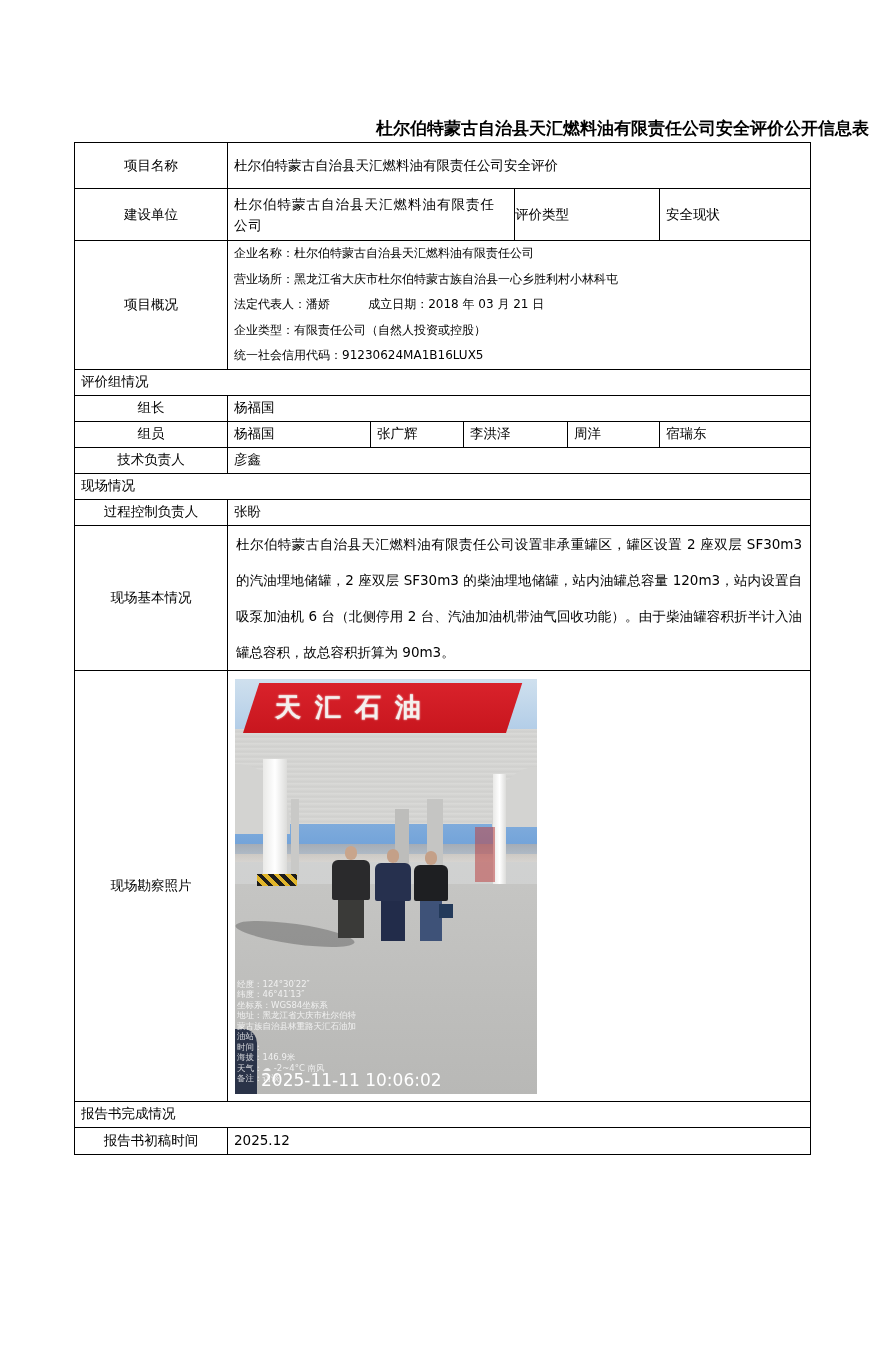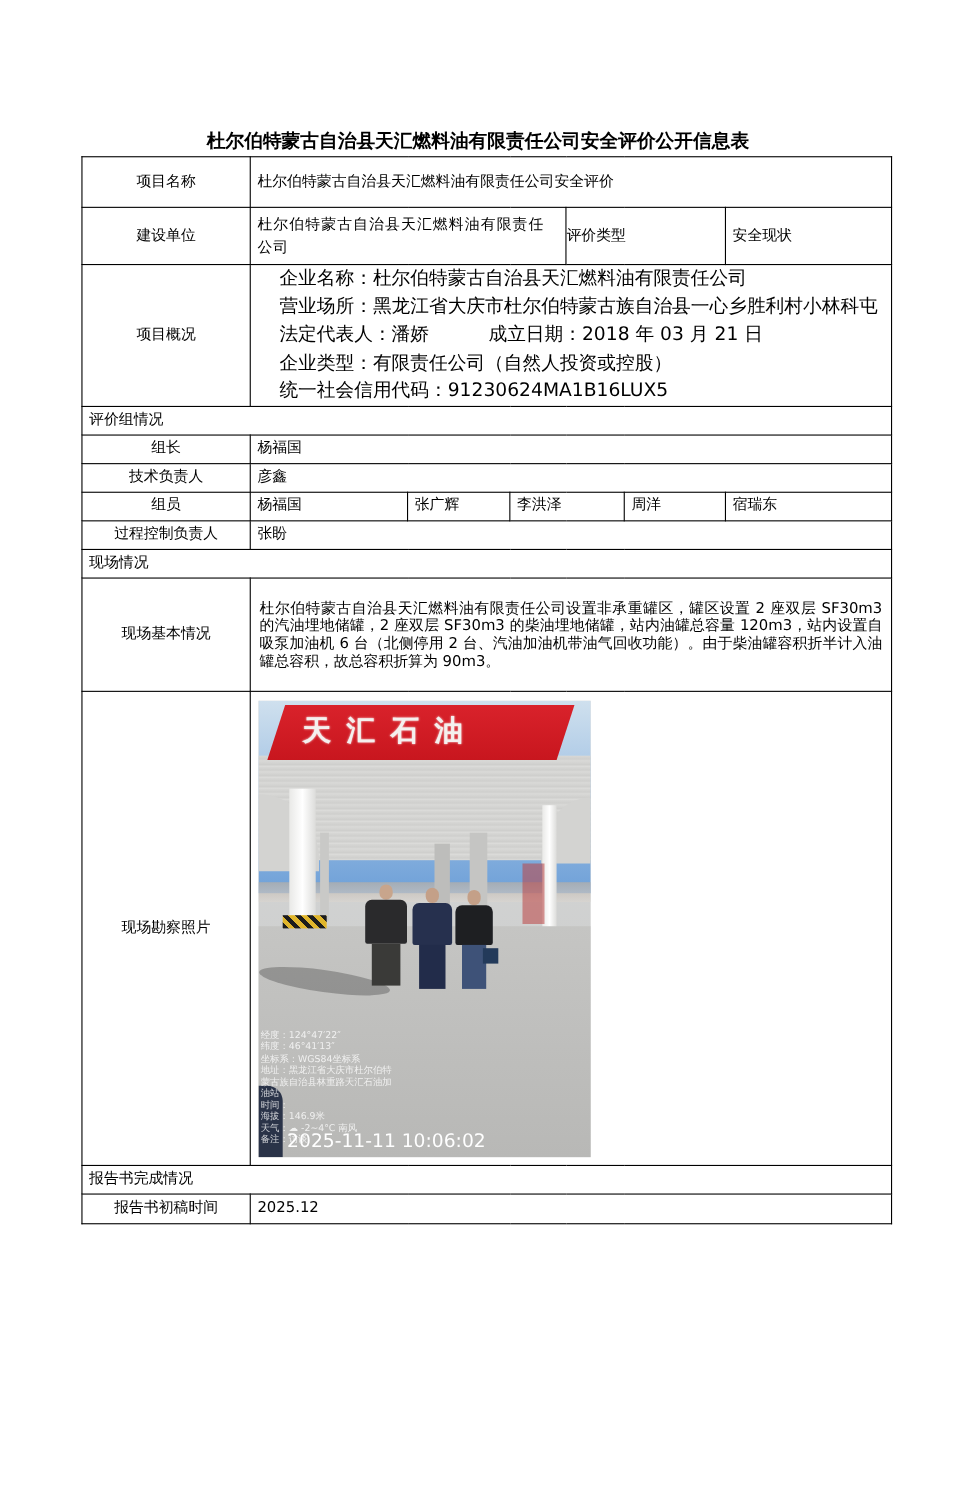--- a/index.html
+++ b/index.html
@@ -1,29 +1,29 @@
 <!DOCTYPE html>
 <html><head>
 <meta charset="utf-8">
 <style>
   html, body { margin: 0; padding: 0; background: #ffffff; }
   body { width: 869px; height: 1369px; position: relative; overflow: hidden;
          font-family: "DejaVu Sans", "Liberation Sans", sans-serif; color: #000; }
-  .title { position: absolute; left: 0; top: 117px; width: 869px; text-align: center;
+  .title { position: absolute; left: 0; top: 117px; width: 869px; text-align: right;
            font-size: 17px; font-weight: bold; letter-spacing: 0px; }
   table.main { position: absolute; left: 74px; top: 142px; width: 736px;
                border-collapse: collapse; table-layout: fixed; }
   table.main td { border: 1.5px solid #000; padding: 0 6px; font-size: 13.5px;
                   line-height: 1.3; vertical-align: middle; overflow: hidden; }
   td.label { text-align: center; margin-top: 23px; }
   td.center { text-align: left; }
   td.left { text-align: left; }
   td.section { text-align: left; }
-  .overview-line { line-height: 25.5px; font-size: 17px; white-space: nowrap; margin-left: 20px; }
-  .para { line-height: 16px; font-size: 13.5px; text-align: justify; padding: 0 2px; }
+  .overview-line { line-height: 25.5px; font-size: 12px; white-space: nowrap; }
+  .para { line-height: 36px; font-size: 13.5px; text-align: justify; padding: 0 2px; }
   .photo-cell { vertical-align: top !important; padding: 8px 0 0 7px !important; }
   .photo { position: relative; width: 302px; height: 415px; overflow: hidden;
            background: linear-gradient(#d6d8d9 0%, #c9c9c7 100%); }
   .photo .sky { position: absolute; left: 0; top: 0; width: 100%; height: 175px;
                 background: linear-gradient(#cfe0ee, #6ea0d8); }
   .photo .canopy-sign { position: absolute; left: 8px; top: 4px; width: 263px; height: 50px;
                 background: linear-gradient(#d9222b, #c8161e); transform: skewX(-18deg);
                 transform-origin: bottom left; }
   .photo .sign-text { position: absolute; left: 40px; top: 12px; color: #f4f0ee;
                 font-size: 26px; font-weight: bold; letter-spacing: 14px;
@@ -92,40 +92,40 @@
   <tr style="height:26px">
     <td class="section" colspan="7">评价组情况</td>
   </tr>
 
   <tr style="height:26px">
     <td class="label">组长</td>
     <td class="center" colspan="6">杨福国</td>
   </tr>
 
   <tr style="height:26px">
-    <td class="label">技术负责人</td>
-    <td class="center" colspan="6">彦鑫</td>
-  </tr>
-
-  <tr style="height:26px">
     <td class="label">组员</td>
     <td class="center">杨福国</td>
     <td class="center">张广辉</td>
     <td class="center" colspan="2">李洪泽</td>
     <td class="center">周洋</td>
     <td class="center">宿瑞东</td>
   </tr>
 
   <tr style="height:26px">
-    <td class="label">过程控制负责人</td>
-    <td class="center" colspan="6">张盼</td>
+    <td class="label">技术负责人</td>
+    <td class="center" colspan="6">彦鑫</td>
   </tr>
 
   <tr style="height:26px">
     <td class="section" colspan="7">现场情况</td>
+  </tr>
+
+  <tr style="height:26px">
+    <td class="label">过程控制负责人</td>
+    <td class="center" colspan="6">张盼</td>
   </tr>
 
 
   <tr style="height:103px">
     <td class="label">现场基本情况</td>
     <td class="left" colspan="6">
       <div class="para">杜尔伯特蒙古自治县天汇燃料油有限责任公司设置非承重罐区，罐区设置 2 座双层 SF30m3 的汽油埋地储罐，2 座双层 SF30m3 的柴油埋地储罐，站内油罐总容量 120m3，站内设置自吸泵加油机 6 台（北侧停用 2 台、汽油加油机带油气回收功能）。由于柴油罐容积折半计入油罐总容积，故总容积折算为 90m3。</div>
     </td>
   </tr>
 
@@ -161,21 +161,21 @@
           <div style="width:24px;height:40px;background:#222c4a;margin-left:6px;"></div>
         </div>
         <div class="person" style="left:179px;top:172px;">
           <div style="width:12px;height:14px;border-radius:6px;background:#c4a088;margin-left:11px;"></div>
           <div style="width:34px;height:36px;background:#1e1f22;border-radius:6px 6px 2px 2px;"></div>
           <div style="width:22px;height:40px;background:#3e5278;margin-left:6px;"></div>
         </div>
         <div style="position:absolute;left:204px;top:225px;width:14px;height:14px;background:#233a5a;"></div>
         <div class="stamp-bg"></div>
         <div class="stamp">
-          <div>经度：124°47′22″</div>
+          <div>经度：124°30′22″</div>
           <div>纬度：46°41′13″</div>
           <div>坐标系：WGS84坐标系</div>
           <div>地址：黑龙江省大庆市杜尔伯特</div>
           <div>蒙古族自治县林重路天汇石油加</div>
           <div>油站</div>
           <div>时间：</div>
           <div>海拔：146.9米</div>
           <div>天气：☁ -2~4°C 南风</div>
           <div>备注：访谈</div>
           <div class="time-big">2025-11-11 10:06:02</div>

